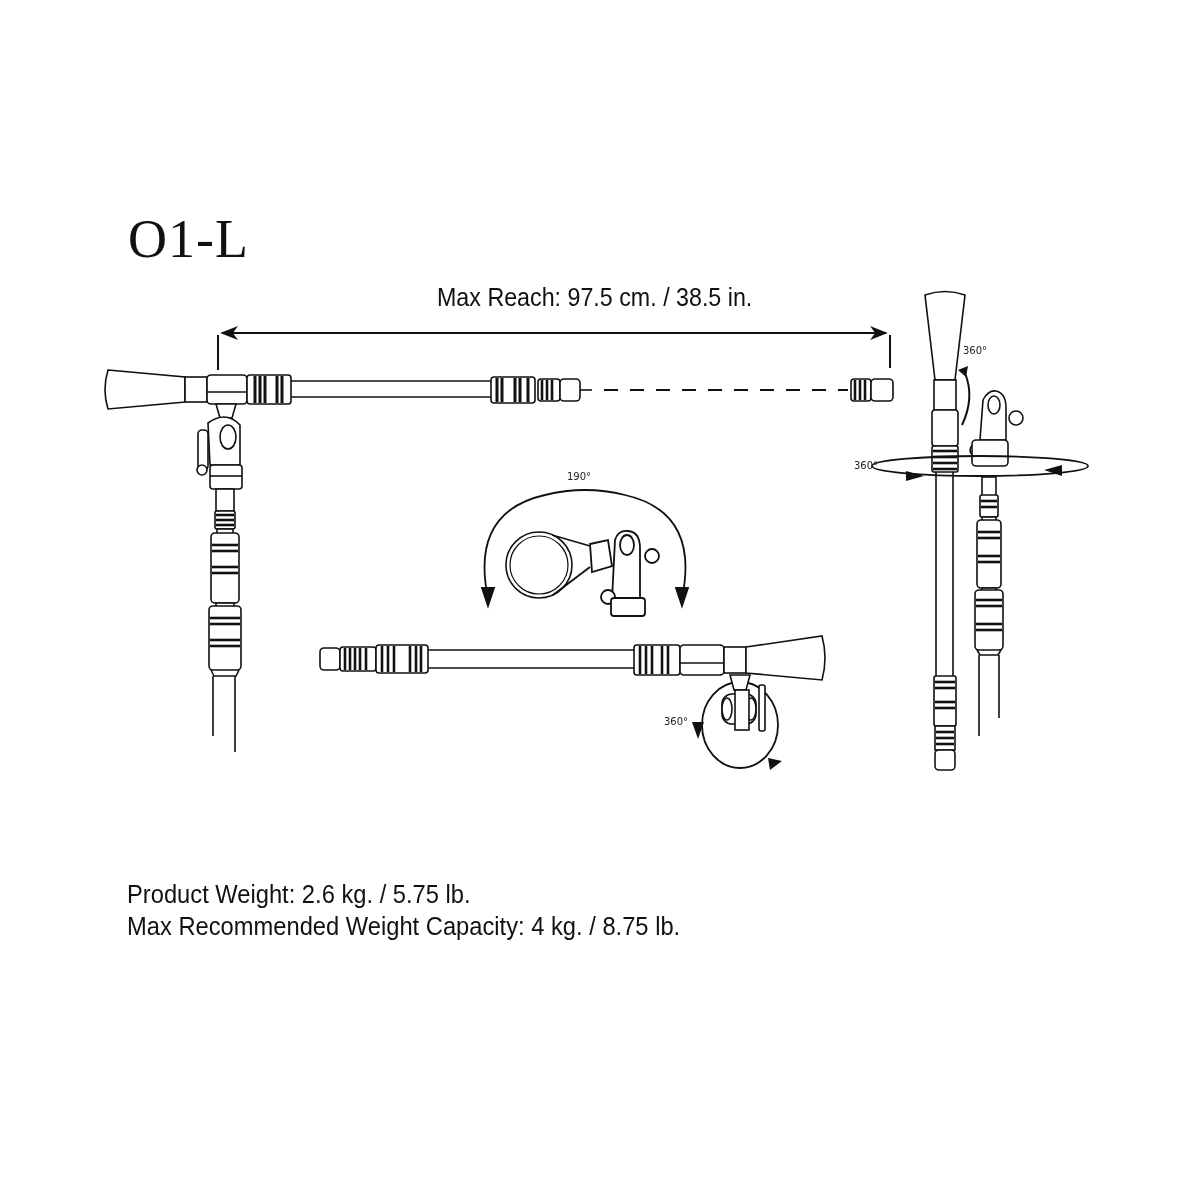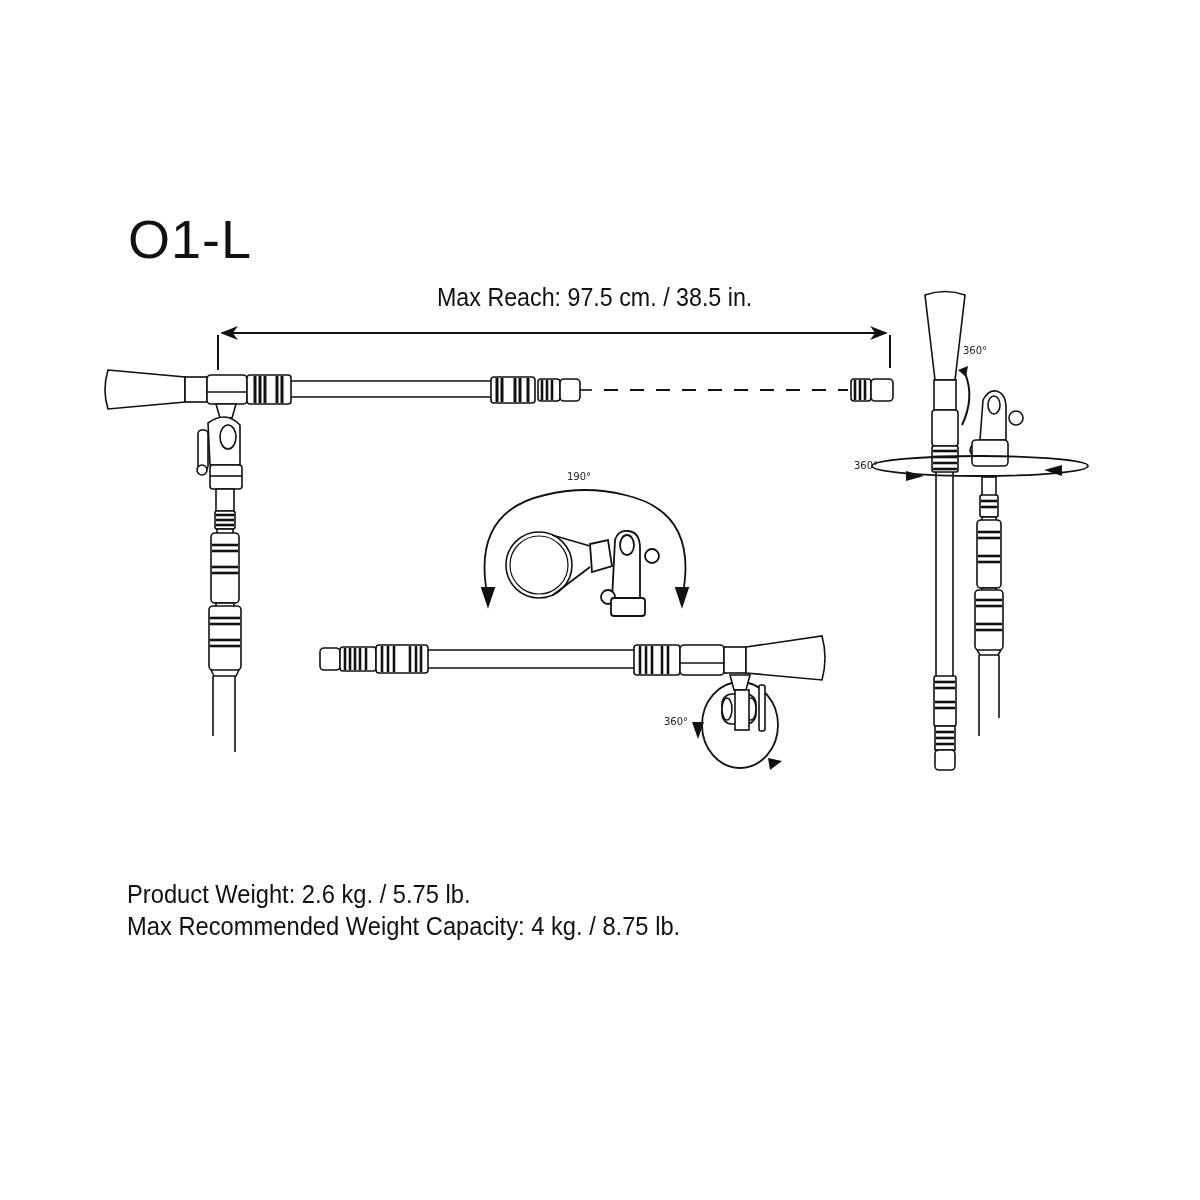--- a/index.html
+++ b/index.html
@@ -1,17 +1,17 @@
 <!DOCTYPE html>
 <html><head>
   <meta charset="utf-8">
   <style>
     html, body { margin: 0; padding: 0; background: #ffffff; }
     body { width: 1200px; height: 1200px; position: relative; overflow: hidden; font-family: "Liberation Sans", sans-serif; color: #111; }
-    .model-title { position: absolute; left: 128px; top: 212px; font-family: Liberation Sans, sans-serif; font-size: 54px; font-weight: 300; letter-spacing: 1px; line-height: 1; color: #111; }
+    .model-title { position: absolute; left: 128px; top: 212px; font-family: Liberation Serif, serif; font-size: 54px; font-weight: 300; letter-spacing: 1px; line-height: 1; color: #111; }
     .reach-label { position: absolute; left: 437px; top: 283px; font-size: 25px; color: #111; transform: scaleX(0.93); transform-origin: left top; }
     .specs { position: absolute; left: 127px; top: 878px; font-size: 25.5px; line-height: 32px; color: #111; transform: scaleX(0.93); transform-origin: left top; }
     .specs div { white-space: nowrap; }
     svg.drawing { position: absolute; left: 0; top: 0; }
     .deg { font-family: "DejaVu Sans", sans-serif; font-size: 10px; fill: #222; }
   </style>
 </head>
 <body>
 
 <div class="model-title">O1-L</div>

